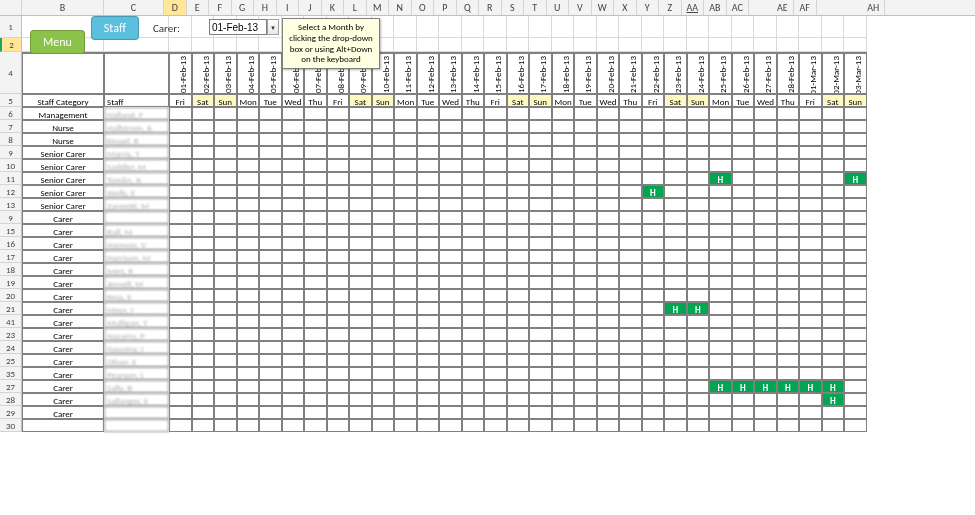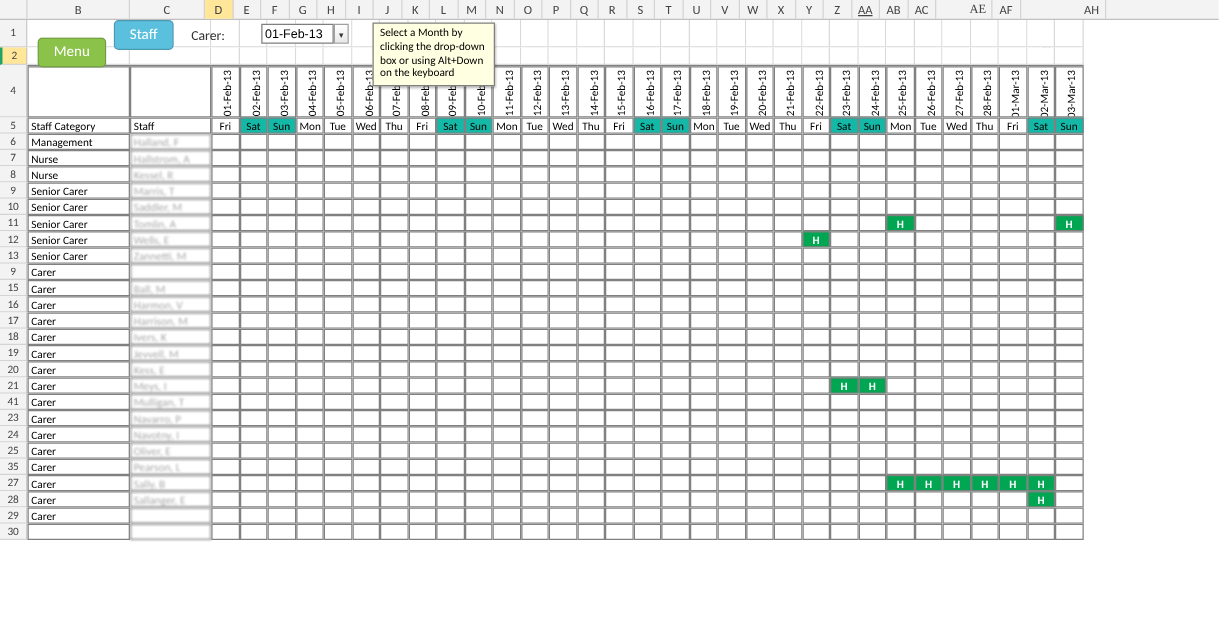--- a/index.html
+++ b/index.html
@@ -11,26 +11,26 @@
 .row-headers div { width: 22px; height: 13px; border-right: 1px solid #c0c0c0; border-bottom: 1px solid #d4d4d4; background: #f3f3f3; text-align: center; font-size: 9px; line-height: 13px; color: #444; }
 .row-headers .r2 { height: 22px; line-height: 22px; background: #ffe699; border-left: 2px solid #21a366; }
 .row-headers .r4 { height: 42px; line-height: 42px; }
 .grid { position: absolute; left: 22px; top: 16px; }
 .grid-row { display: flex; height: 13px; }
 .grid-row.hr-top { height: 22px; }
 .grid-row.hr-dates { height: 42px; }
 .cell { border-right: 1px solid #d9d9d9; border-bottom: 1px solid #d9d9d9; font-size: 9px; padding: 0 2px; line-height: 13px; overflow: hidden; white-space: nowrap; background: #fff; }
 .hr-dates .cell { line-height: 42px; }
 .hr-top .cell { line-height: 22px; }
-.cB { width: 82px; }
+.cB { width: 82px; text-align: center; }
 .cC { width: 65px; }
 .cD { width: 22.5px; }
 .date-cell { writing-mode: vertical-rl; transform: rotate(180deg); text-align: center; font-size: 9px; padding: 2px 0; line-height: 22.5px; }
 .bordered { border: 1px solid #808080 !important; }
-.weekend { background: #14b8a6; color: #000; }
+.weekend { background: #fef9c3; color: #000; }
 .holiday { background: #00a651; color: #fff; text-align: center; font-weight: bold; }
 .dow { text-align: center; }
 .staff-name { color: #aaa; filter: blur(1px); -webkit-filter: blur(1px); }
 .btn { display: inline-block; padding: 4px 12px; border-radius: 4px; color: #fff; font-size: 12px; cursor: pointer; margin-right: 6px; border: 1px solid rgba(0,0,0,.2); }
 .btn-menu { background: #8bc34a; margin-top: 28px; }
 .btn-back { background: #5bc0de; }
 .month-label { font-size: 11px; margin-left: 8px; color: #333; }
 .month-select { width: 58px; height: 16px; font-size: 10px; border: 1px solid #7f7f7f; background: #fff; padding: 0 2px; }
 .dropdown-arrow { width: 12px; height: 16px; border: 1px solid #a0a0a0; background: linear-gradient(#fff,#e8e8e8); display: inline-flex; align-items: center; justify-content: center; font-size: 7px; color: #333; cursor: pointer; }
 .tooltip { position: absolute; background: #ffffe1; border: 1px solid #808080; font-size: 9px; padding: 3px 5px; width: 98px; line-height: 1.2; z-index: 50; box-shadow: 1px 1px 2px rgba(0,0,0,.3); }
@@ -68,21 +68,21 @@
       <div style="width: 22.5px;">U</div>
       <div style="width: 22.5px;">V</div>
       <div style="width: 22.5px;">W</div>
       <div style="width: 22.5px;">X</div>
       <div style="width: 22.5px;">Y</div>
       <div style="width: 22.5px;">Z</div>
       <div style="width: 22.5px; text-decoration: underline;">AA</div>
       <div style="width: 22.5px;">AB</div>
       <div style="width: 22.5px;">AC</div>
       <div style="width: 22.5px; margin-top: 45px;">AD</div>
-      <div style="width: 22.5px; font-family: Liberation Serif, serif;">AE</div>
+      <div style="width: 22.5px;">AE</div>
       <div style="width: 22.5px;">AF</div>
       <div style="width: 46px; margin-top: 31px;">AG</div>
       <div style="width: 22.5px;">AH</div>
     </div>
 
   <div class="row-headers" id="row-headers">
       <div style="height: 22px; line-height: 22px;">1</div>
       <div class="r2" style="height: 14px; line-height: 14px;">2</div>
       <div style="height: 0px; border: none;"></div>
       <div class="r4">4</div>
@@ -1205,15 +1205,15 @@
 
   <div class="controls-wrap" style="left:26px; top:17px;">
     <span class="btn btn-menu">Menu</span>
     <span class="btn btn-back">Staff</span>
     <span class="month-label">Carer:</span>
   </div>
   <div class="month-select-wrap" style="left:209px; top:19px;">
     <input class="month-select" readonly="" value="01-Feb-13" style="">
     <span class="dropdown-arrow">▾</span>
   </div>
-  <div class="tooltip" style="left:298px; top:18px;">Select a Month by clicking the drop-down box or using Alt+Down on the keyboard</div>
+  <div class="tooltip" style="left:282px; top:18px;text-align:center;">Select a Month by clicking the drop-down box or using Alt+Down on the keyboard</div>
 
 </div>
 
 </body></html>

